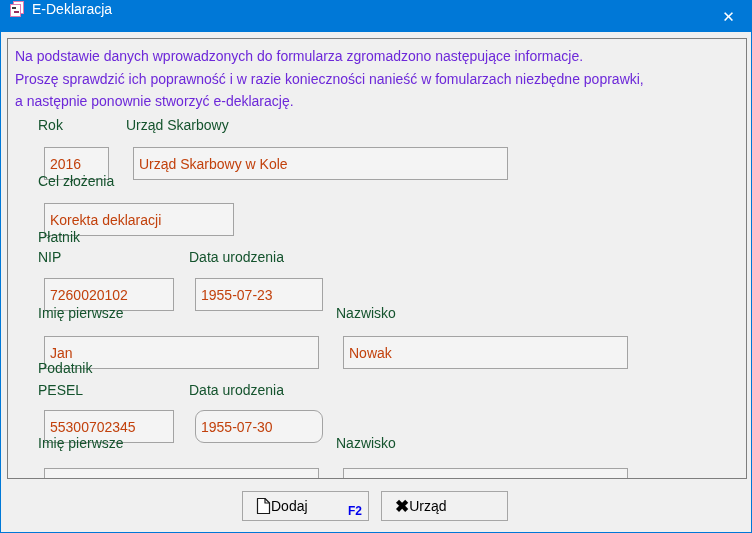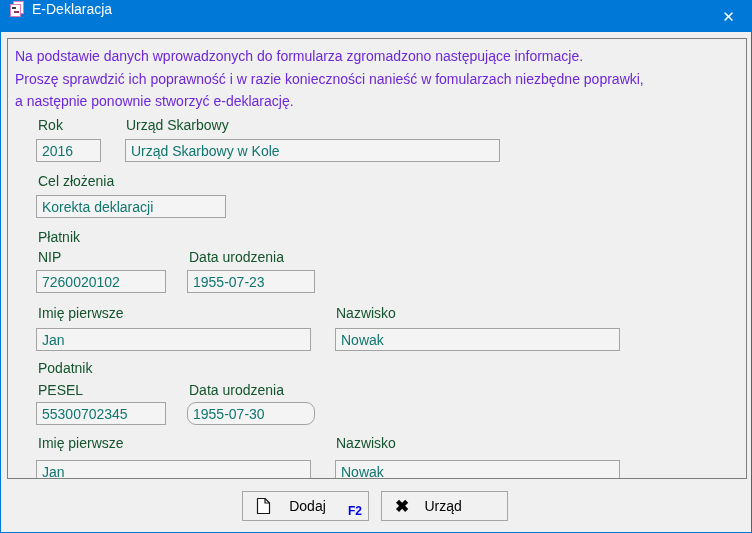--- a/index.html
+++ b/index.html
@@ -47,27 +47,27 @@
     position:absolute;left:7px;top:6px;
     font-size:14px;line-height:22.5px;color:#6d28d9;
     white-space:nowrap;
   }
   .lbl{
     position:absolute;
     font-size:14px;color:#14532d;
     white-space:nowrap;
   }
   .field{
-    position:absolute;height:23px;
+    position:absolute;height:33px;
     box-sizing:border-box;
     border:1px solid #a3a3a3;
     background:#f4f4f4;
     font-family:"Liberation Sans",sans-serif;
-    font-size:14px;color:#0f766e;
-    padding:0 5px;margin:0;
+    font-size:14px;color:#c2410c;
+    padding:0 5px;margin:8px;
   }
   
   .lbl-rok{left:30px;top:78px;}
   .lbl-urzad{left:118px;top:78px;}
   .f-rok{left:28px;top:100px;width:65px;}
   .f-urzad{left:117px;top:100px;width:375px;}
   .lbl-cel{left:30px;top:134px;}
   .f-cel{left:28px;top:156px;width:190px;}
   .lbl-platnik{left:30px;top:190px;}
   .lbl-nip{left:30px;top:210px;}
@@ -94,21 +94,21 @@
     border:1px solid #a6a6a6;
     background:#f1f1f1;
     display:flex;align-items:center;
     font-family:"Liberation Sans",sans-serif;
     font-size:14px;color:#000000;
     cursor:default;
   }
   .btn-dodaj{left:241px;}
   .btn-powrot{left:380px;}
   .btn .ico{margin-left:13px;display:flex;align-items:center;flex:0 0 auto;}
-  .btn .btn-label{flex:1;text-align:center;margin-right:24px;}
+  .btn .btn-label{flex:1;margin-right:24px;}
   .btn-powrot .btn-label{margin-right:30px;}
   .shortcut{
     position:absolute;right:6px;bottom:2px;
     font-size:12px;font-weight:bold;
     color:#0000ee;
   }
   .x-glyph{font-size:17px;font-weight:bold;color:#000;line-height:1;}
 </style>
 </head>
 <body>

